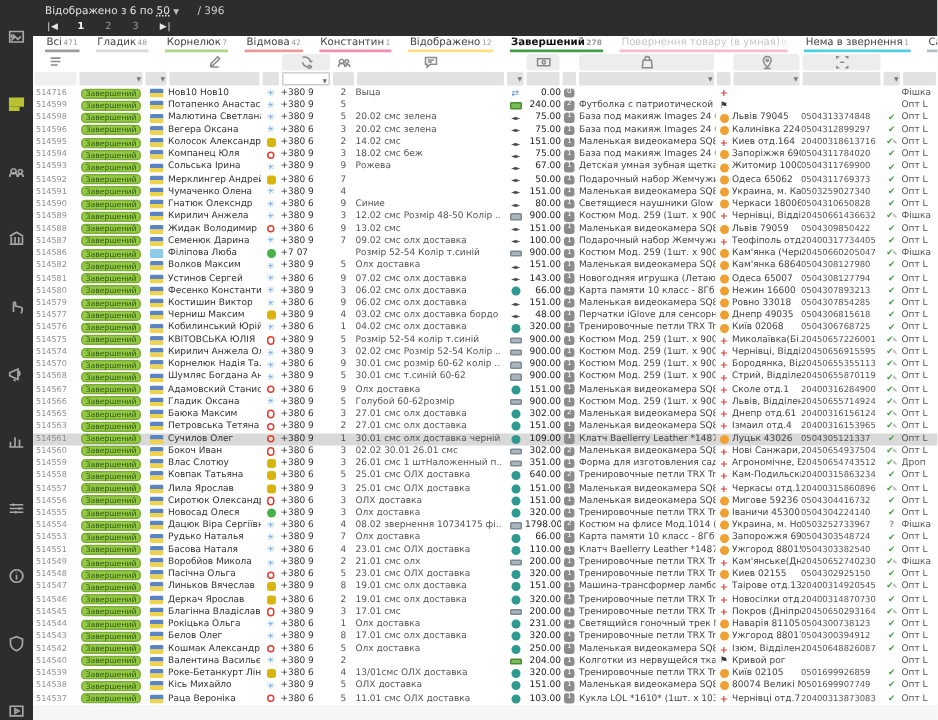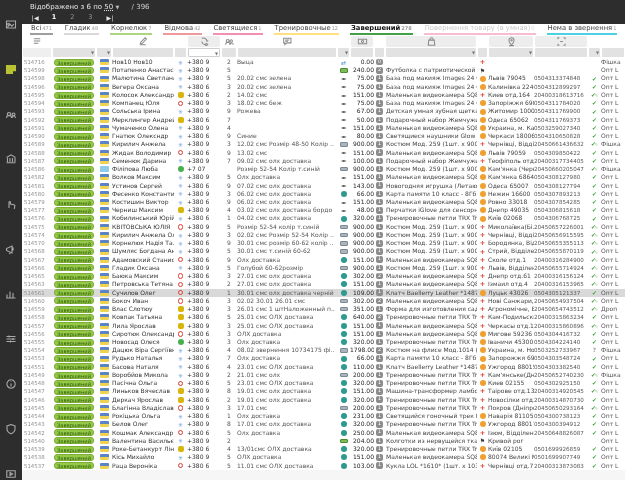--- a/index.html
+++ b/index.html
@@ -180,22 +180,22 @@
         <span>3</span>
         <span class="pgico"><span>▶</span>❘</span>
       </div>
     </div>
 
     <div class="tabs" id="tabs">
         <div class="tab" style="border-bottom-color: rgb(158, 158, 158);"><span>Всі</span><span class="cnt">471</span></div>
         <div class="tab" style="border-bottom-color: rgb(217, 217, 217);"><span>Гладик</span><span class="cnt">48</span></div>
         <div class="tab" style="border-bottom-color: rgb(174, 213, 129);"><span>Корнелюк</span><span class="cnt">7</span></div>
         <div class="tab" style="border-bottom-color: rgb(239, 154, 154);"><span>Відмова</span><span class="cnt">42</span></div>
-        <div class="tab" style="border-bottom-color: rgb(244, 143, 177);"><span>Светящиеся</span><span class="cnt">1</span></div>
-        <div class="tab" style="border-bottom-color: rgb(255, 224, 130);"><span>Тренировочные</span><span class="cnt">12</span></div>
+        <div class="tab" style="border-bottom-color: rgb(244, 143, 177);"><span>Константин</span><span class="cnt">1</span></div>
+        <div class="tab" style="border-bottom-color: rgb(255, 224, 130);"><span>Відображено</span><span class="cnt">12</span></div>
         <div class="tab active" style="border-bottom-color: rgb(67, 160, 71); border-bottom-width: 2.5px;"><span>Завершений</span><span class="cnt">278</span></div>
         <div class="tab faded" style="border-bottom-color: rgb(248, 187, 208);"><span>Повернення товару (в умная)</span><span class="cnt">0</span></div>
         <div class="tab" style="border-bottom-color: rgb(77, 208, 225);"><span>Нема в звернення</span><span class="cnt">1</span></div>
         <div class="tab" style="border-bottom-color: rgb(176, 190, 197);"><span>Самовивіз</span></div>
       </div>
 
     <div class="grid">
       <div class="ghead" id="ghead">
           <div class="hc">
             <svg width="11" height="11" viewBox="0 0 12 12">

